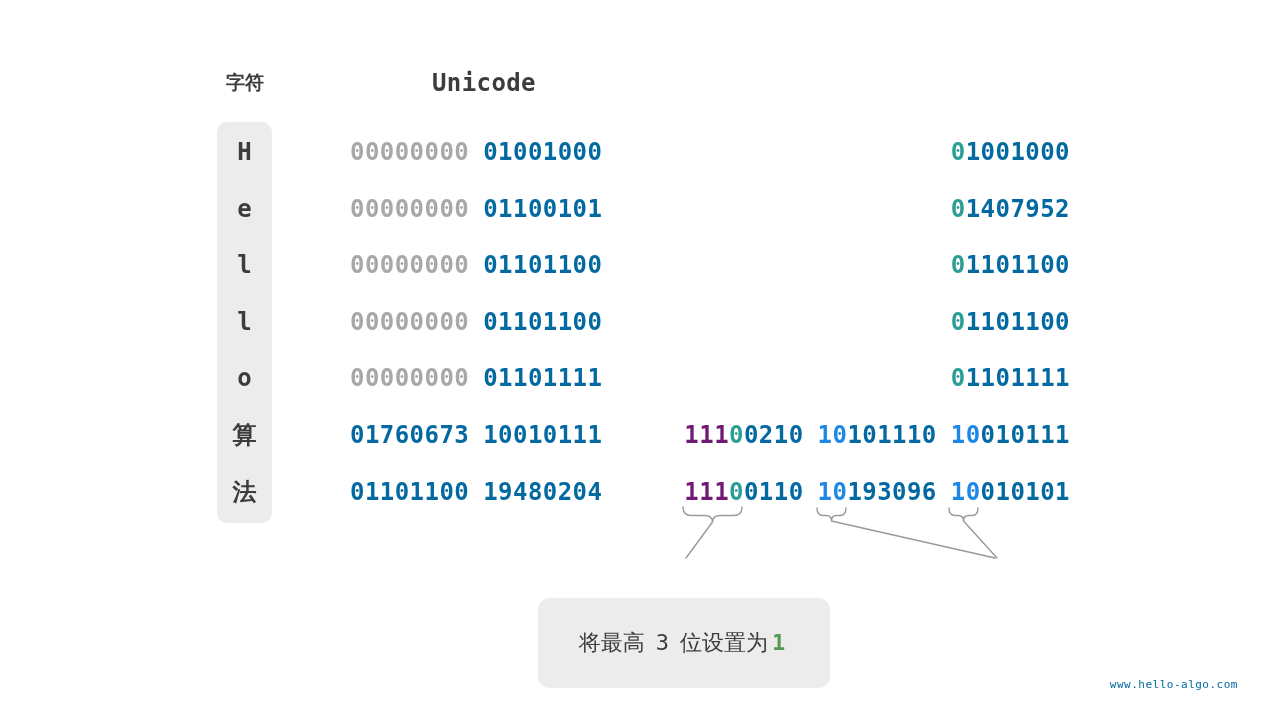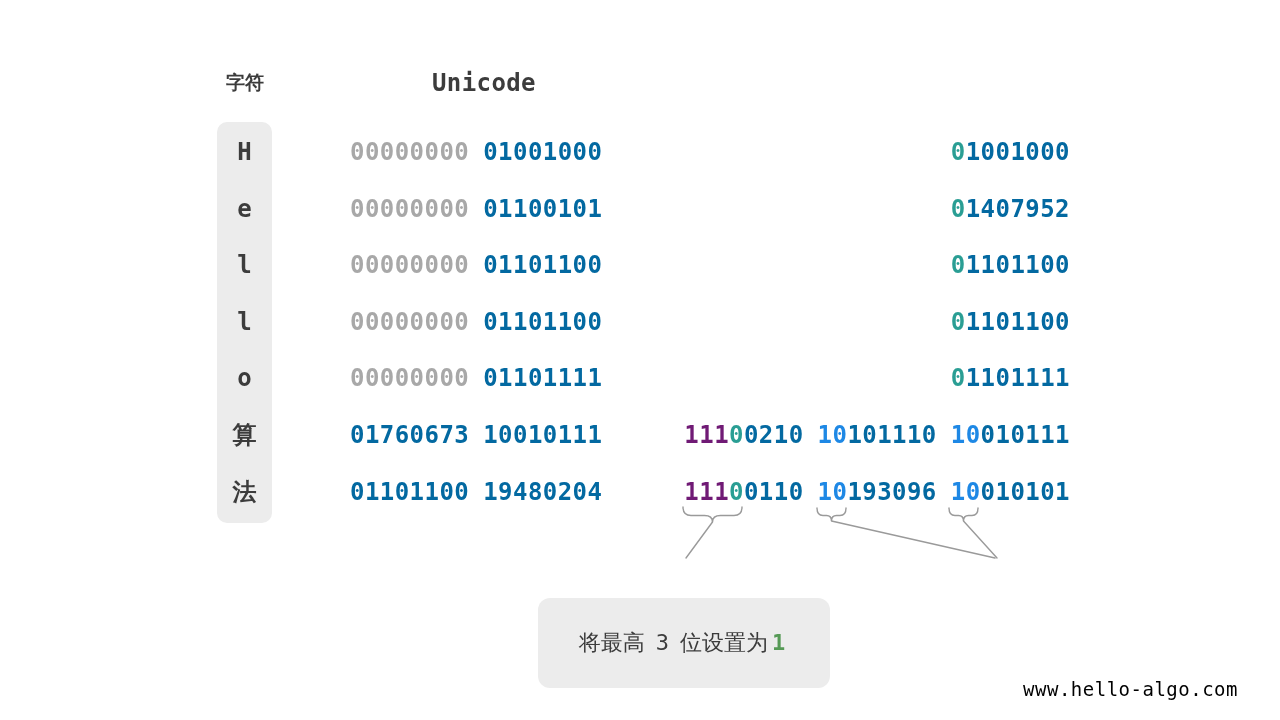--- a/index.html
+++ b/index.html
@@ -29,21 +29,21 @@
   .overlay{position:absolute;left:0;top:0;width:1280px;height:720px;pointer-events:none;}
   .callout{position:absolute;top:558px;height:90px;background:#ececec;border-radius:12px;
            display:flex;flex-direction:column;justify-content:center;align-items:center;
            font-size:22px;color:#3c3c3c;margin-top:40px;}
   .callout-left{left:538px;width:292px;}
   .callout-right{left:858px;width:274px;}
   .callout .line{line-height:36px;white-space:pre;}
   .callout .num{font-family:"DejaVu Sans Mono","Liberation Mono",monospace;margin:0 4px;}
   .callout .hl-green{font-family:"DejaVu Sans Mono","Liberation Mono",monospace;font-weight:bold;color:#569a56;margin:0 4px;}
   .callout .hl-blue{font-family:"DejaVu Sans Mono","Liberation Mono",monospace;font-weight:bold;color:#1e88e5;margin:0 4px;}
-  .watermark{position:absolute;right:42px;top:678px;font-size:19px;letter-spacing:0.5px;color:#000000;
+  .watermark{position:absolute;right:42px;top:678px;font-size:11px;letter-spacing:0.5px;color:#0369a1;
              font-family:"DejaVu Sans Mono","Liberation Mono",monospace;}
 </style>
 </head>
 <body>
 
 <div class="canvas">
 
   <div class="col-header hdr-char">字符</div>
   <div class="col-header hdr-unicode mono">Unicode</div>
 

